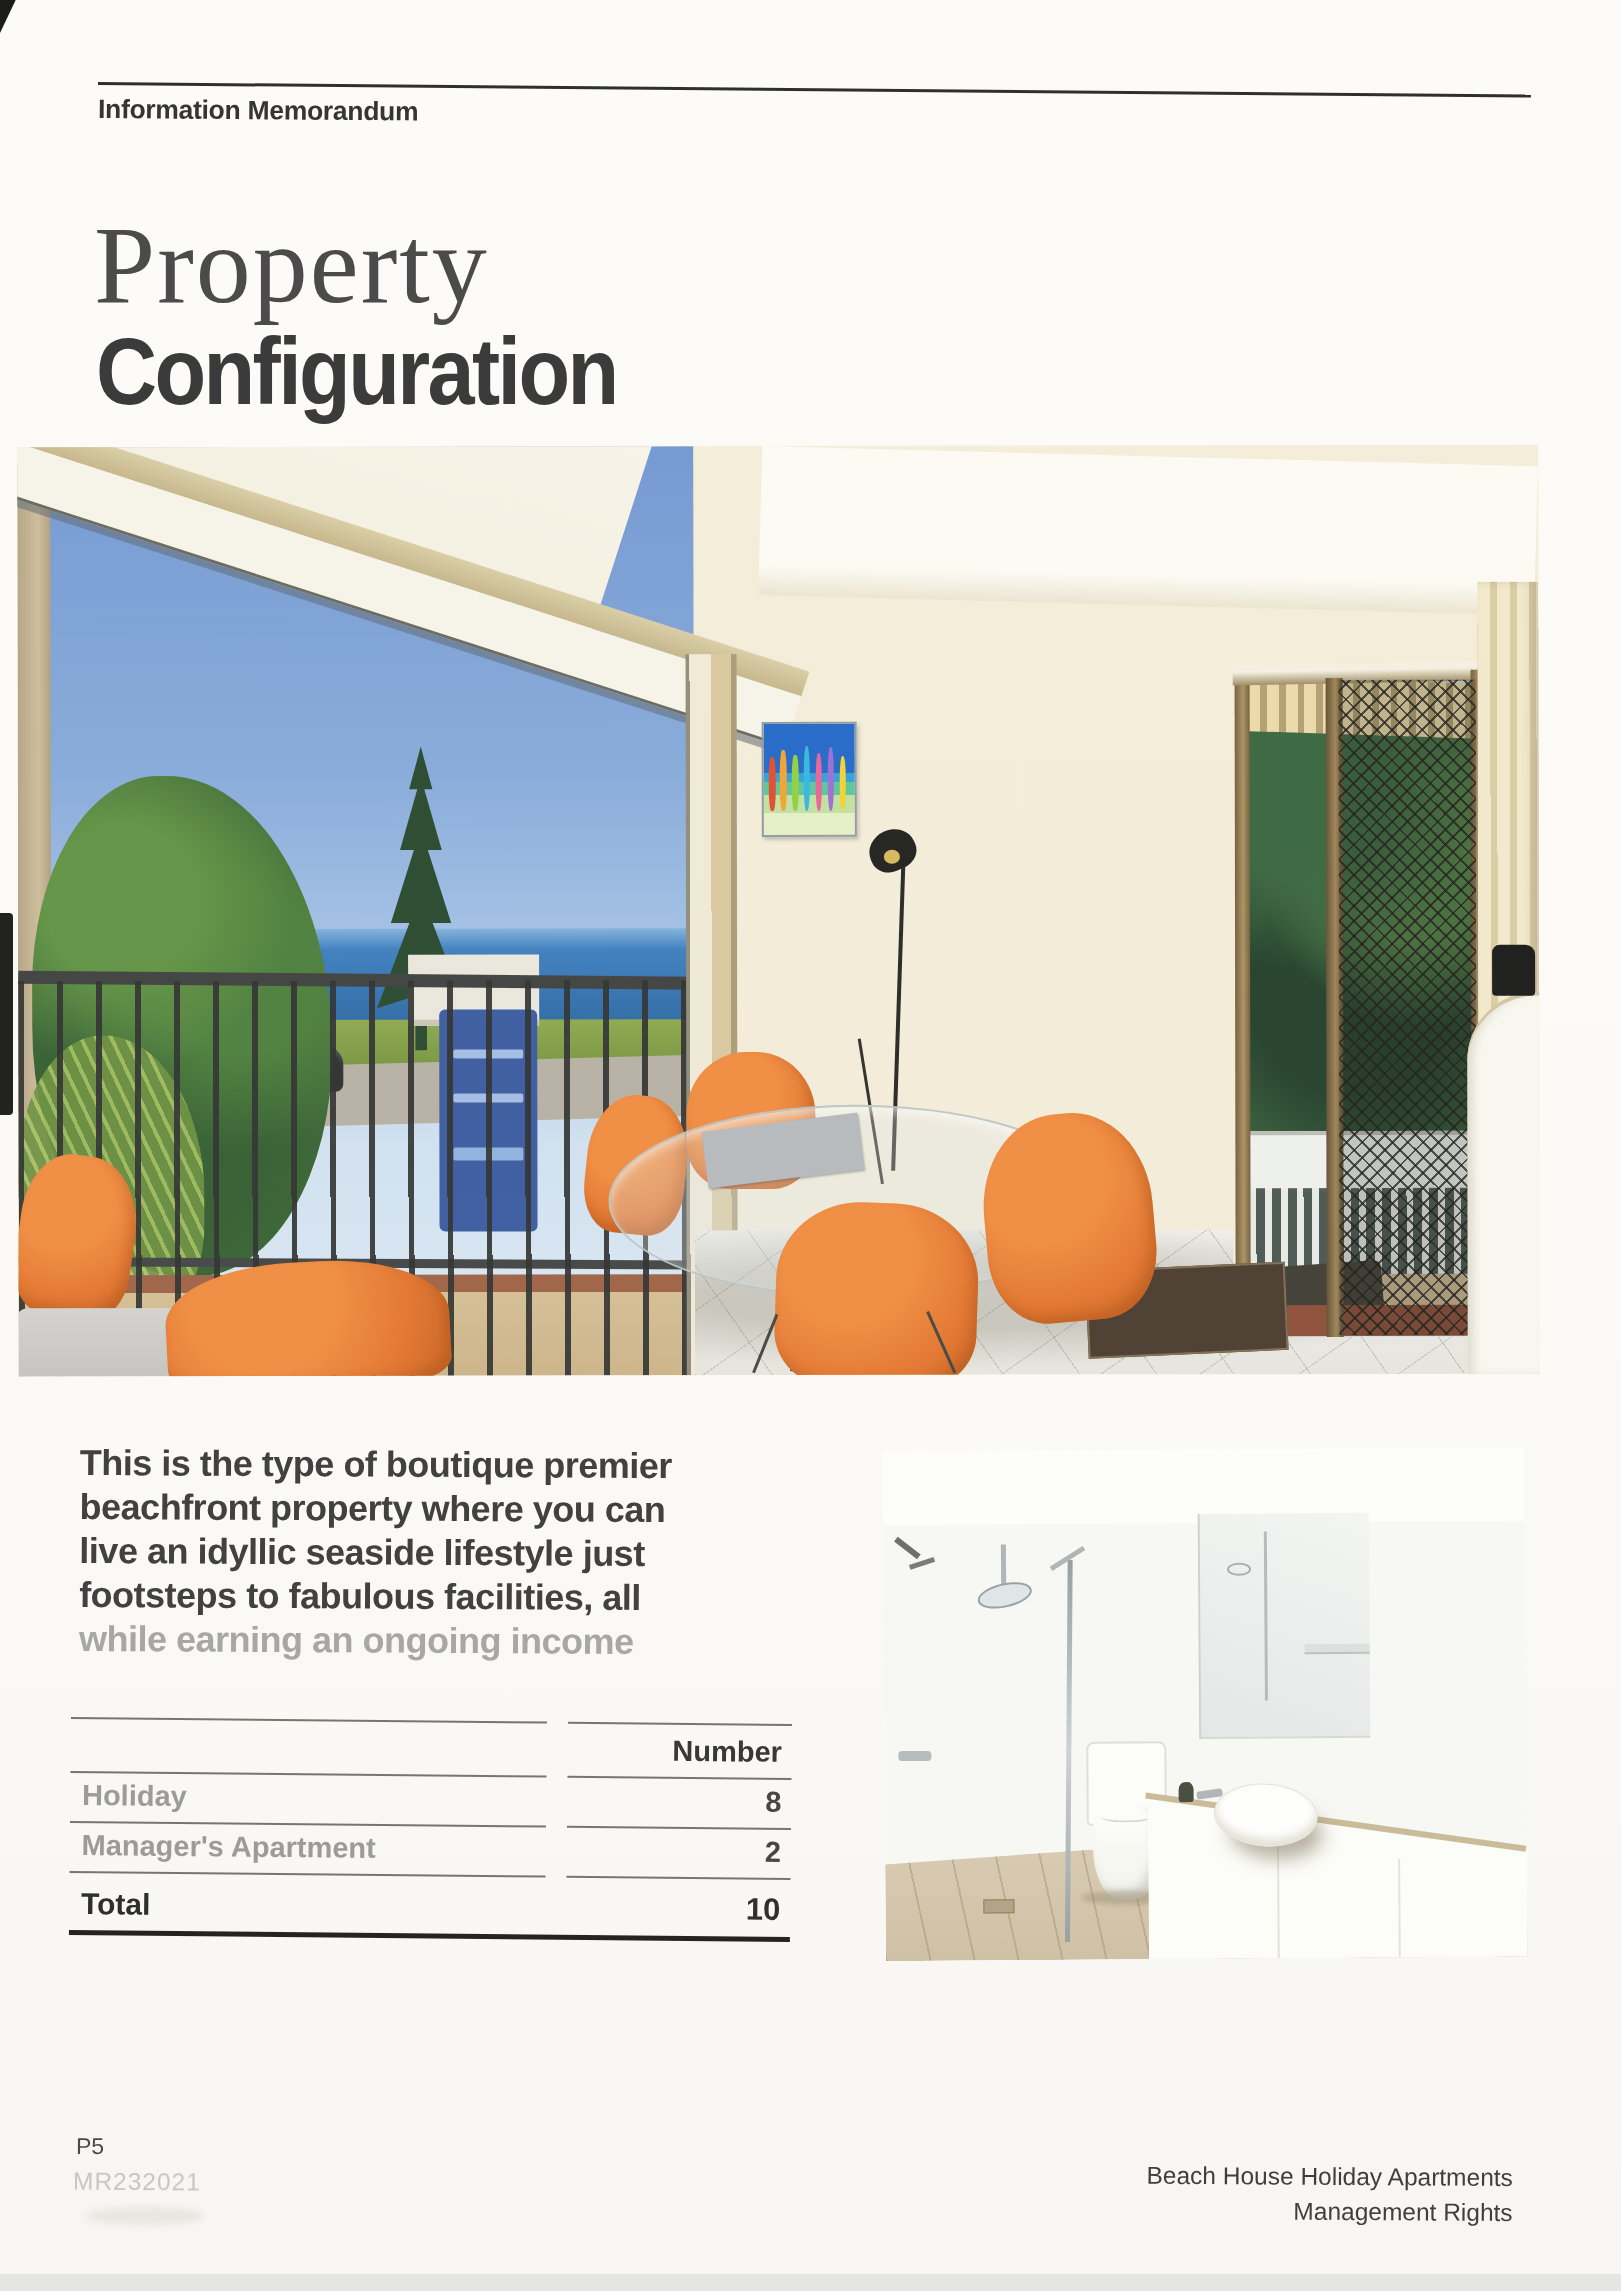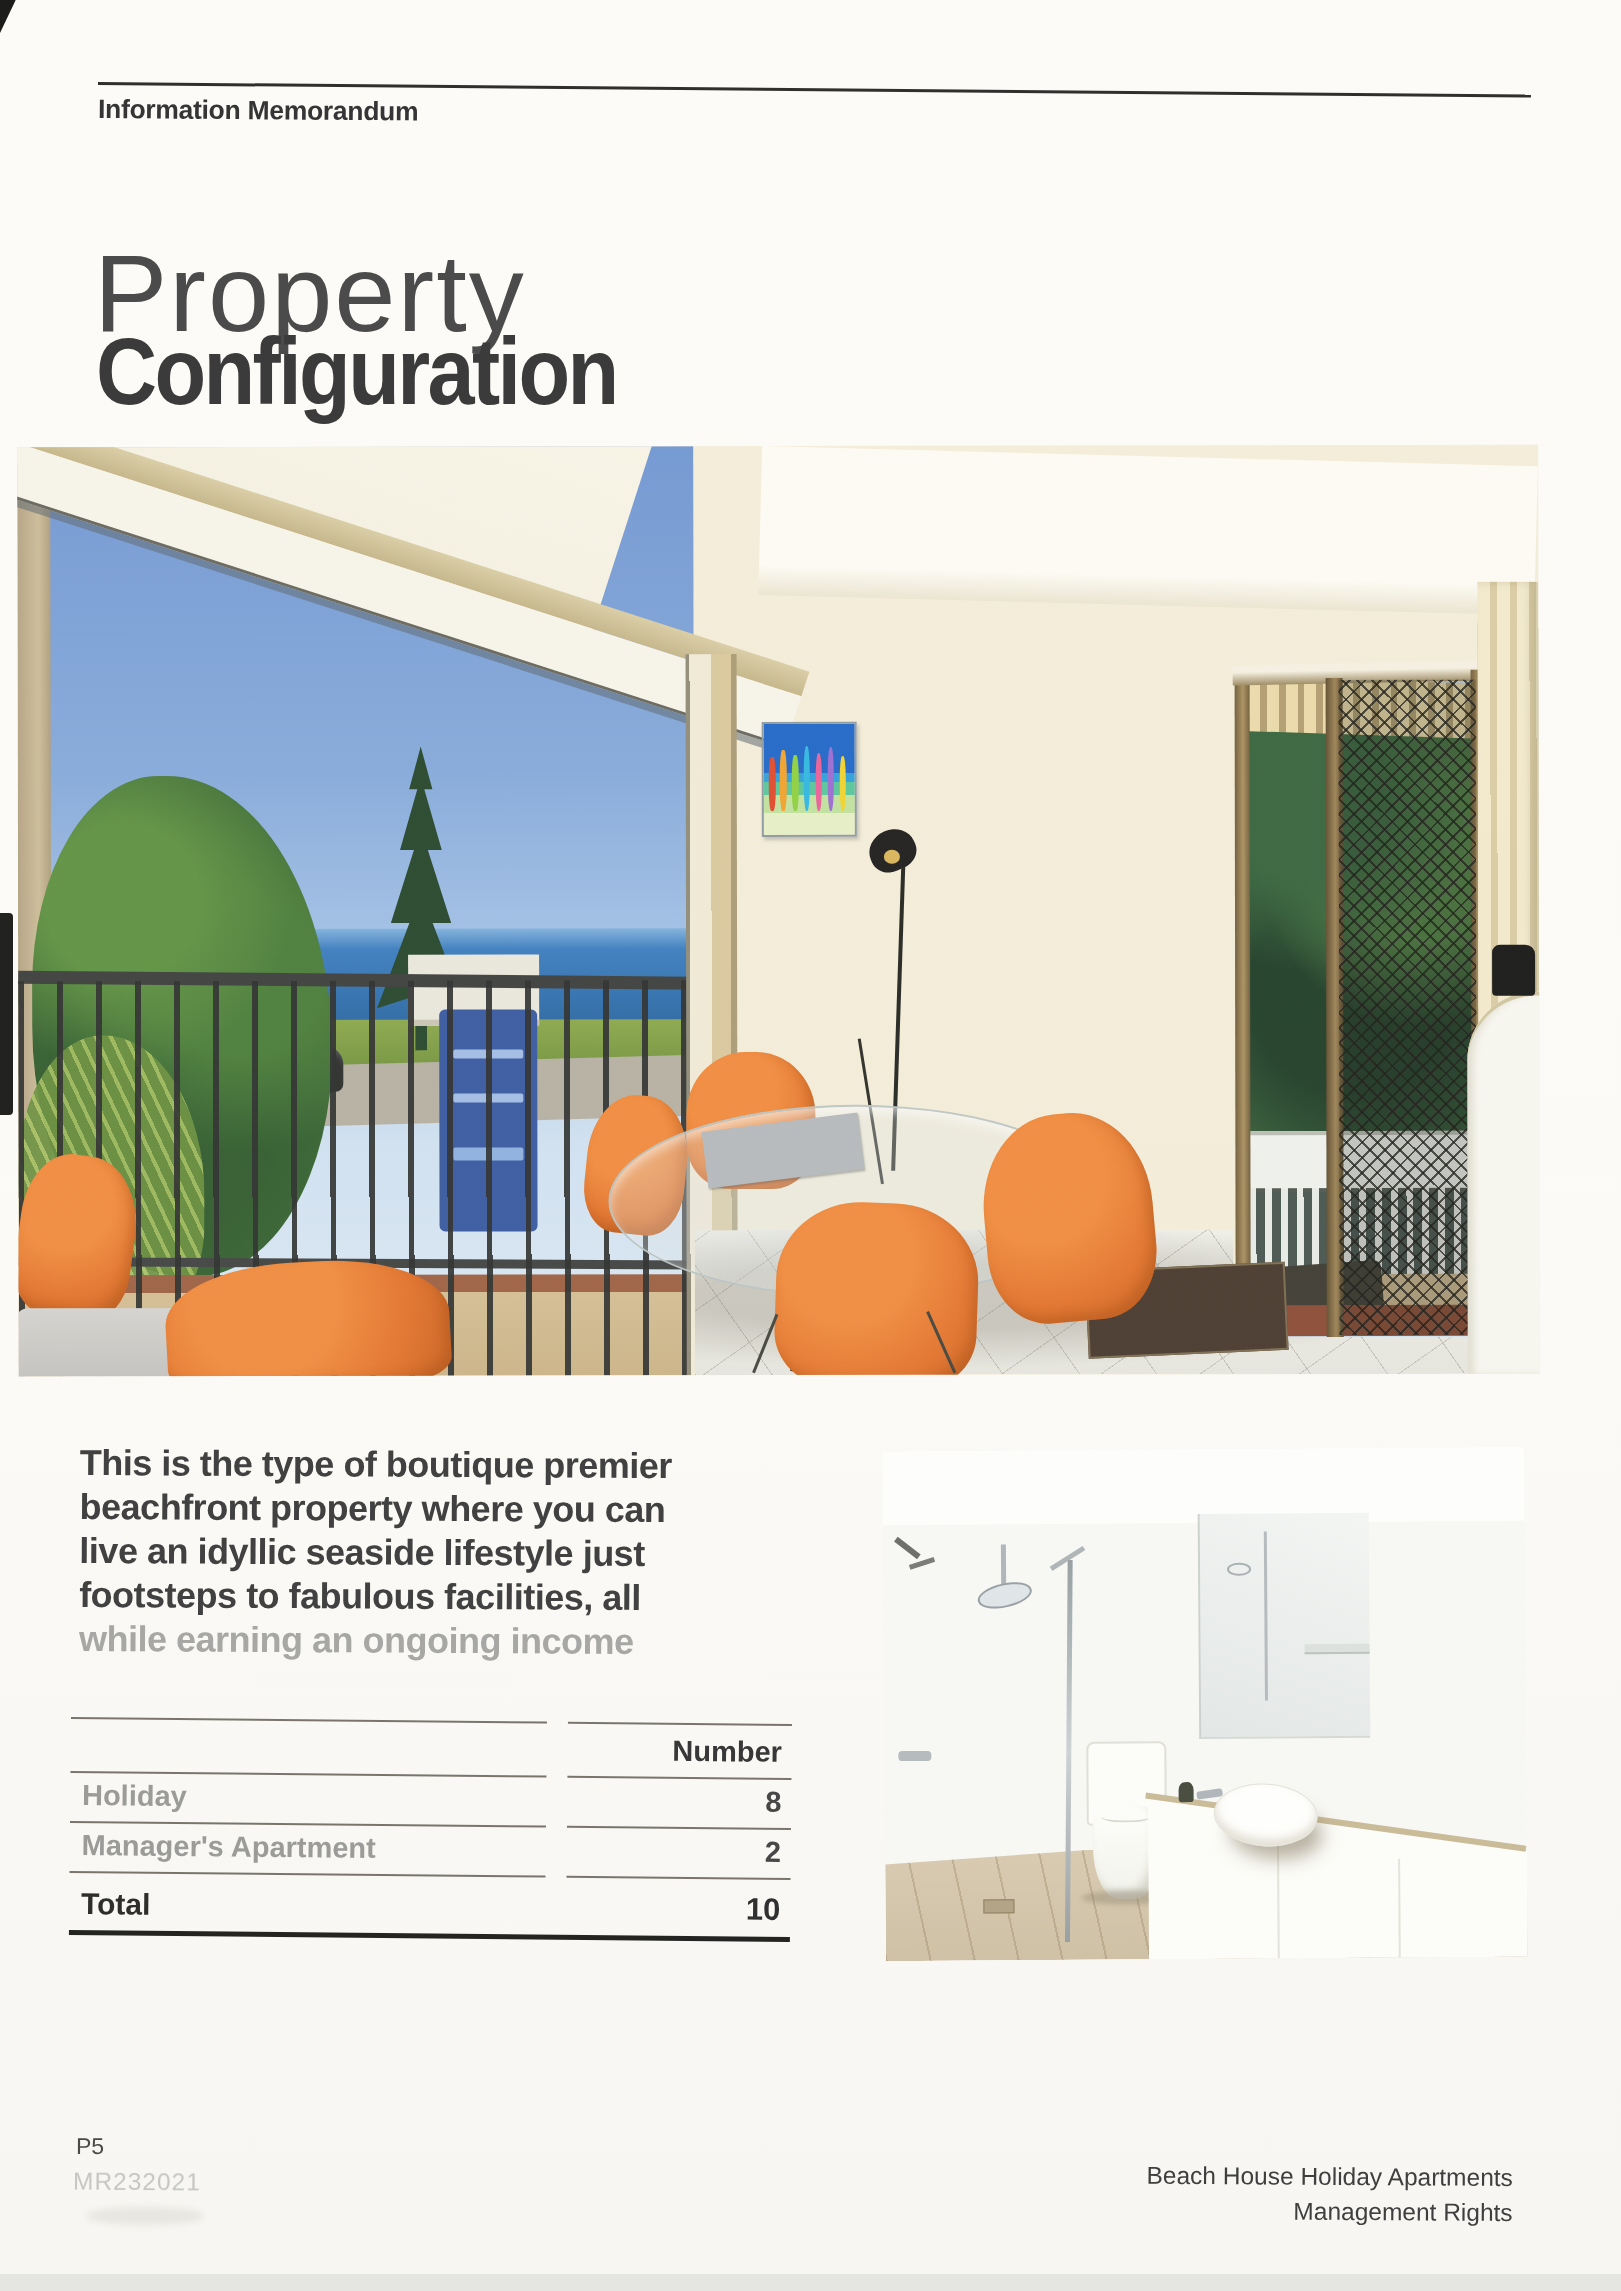--- a/index.html
+++ b/index.html
@@ -11,21 +11,21 @@
   
   .corner-mark{left:0;top:0;width:15.7px;height:33px;background:#1c1c1a;clip-path:polygon(0 0,100% 0,0 100%);}
   .left-bar{left:0;top:913px;width:12.7px;height:202px;background:#222220;border-radius:0 3.9px 3.9px 0;}
   .edge-bottom{left:0;top:2274px;width:1621px;height:17.6px;background:#e5e5e2;}
   .edge-right{left:1596px;top:0;width:25.5px;height:2292px;background:linear-gradient(90deg,rgba(230,230,226,0),#ececе8 80%);background:linear-gradient(90deg,rgba(230,230,226,0),#ececе8);}
   .smudge{left:86px;top:2207px;width:118px;height:17.6px;background:rgba(205,205,198,.38);border-radius:50%;filter:blur(3.9px);}
 
   
   .top-rule{left:98px;top:82px;width:1433px;height:2.9px;background:#2f2f2d;transform:rotate(.5deg);transform-origin:left center;}
   .kicker{left:98px;top:94px;font-size:26.5px;font-weight:bold;letter-spacing:-0.3px;color:#353535;transform:rotate(.45deg);transform-origin:left center;}
-  .title1{left:94px;top:210px;font-family:Liberation Sans, sans-serif;font-weight:400;font-size:110px;letter-spacing:2px;color:#4b4b4b;line-height:1;margin-top:28px;}
+  .title1{left:94px;top:210px;font-family:Liberation Serif, serif;font-weight:400;font-size:110px;letter-spacing:2px;color:#4b4b4b;line-height:1;}
   .title2{left:96px;top:325px;font-size:94px;font-weight:bold;letter-spacing:-2.9px;color:#3b3b3b;line-height:1;transform:scaleX(.9);transform-origin:left center;}
 
   
   .photo-main{left:17.6px;top:446px;width:1521px;height:929px;overflow:hidden;background:#f3ecd9;transform:rotate(-.1deg);}
   .pm-wall-left{left:0;top:0;width:35px;height:929px;background:linear-gradient(90deg,#b3a283,#cbbb98 60%,#a99877);}
   .pm-sky{left:33px;top:0;width:643px;height:929px;background:linear-gradient(180deg,#6f95d2 0%,#84a8da 35%,#a9c6e8 58%,#cfe0f0 75%,#dde9f4 100%);}
   .pm-ocean{left:33px;top:482px;width:643px;height:94px;background:linear-gradient(180deg,#7fb0dc 0%,#3a7cbe 22%,#2f6fae 70%,#2a67a2 100%);}
   .pm-lawn{left:33px;top:573px;width:643px;height:57px;background:linear-gradient(180deg,#8aa74a,#6f8f3a);}
   .pm-road{left:33px;top:617px;width:643px;height:61px;background:#b5afa2;transform:skewY(-1.5deg);}
   .pm-car{left:186px;top:600px;width:139px;height:45px;background:#2a2c2b;border-radius:13.7px 17.6px 7.8px 7.8px;box-shadow:inset 0 7.8px 5.9px -3.9px #55585a;}

